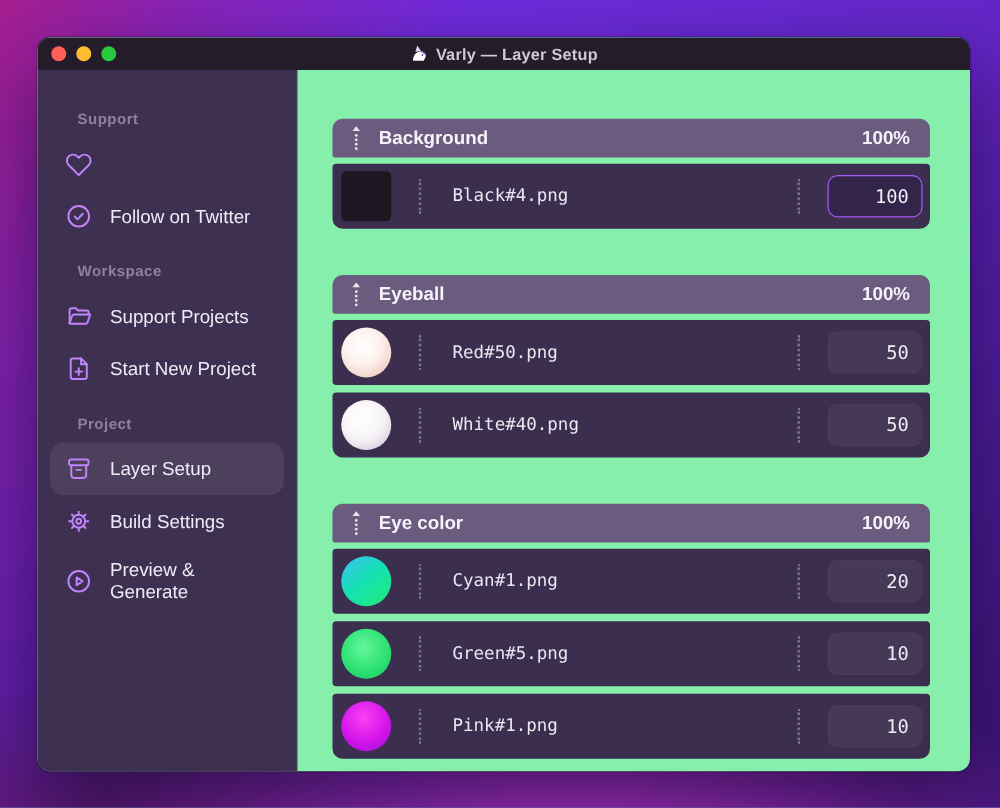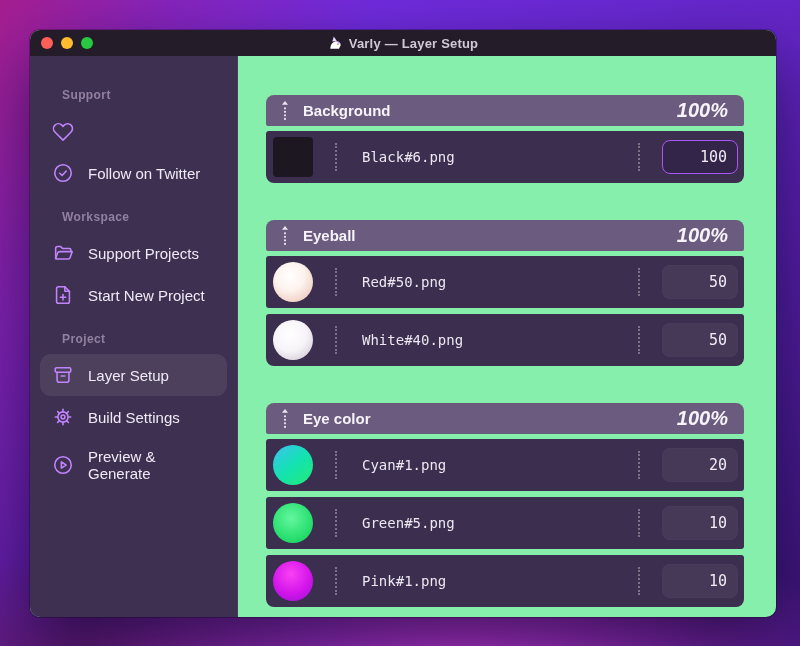--- a/index.html
+++ b/index.html
@@ -58,21 +58,21 @@
   
   .content{ flex:1; padding:39px 32px 0 28px; overflow:hidden; }
   .group{ margin-bottom:37px; }
   .group-header{
     height:31px; background:#6b5b7e; border-radius:8px 8px 2px 2px;
     display:flex; align-items:center; gap:13px; padding:0 16px 0 14px;
     margin-bottom:5px;
   }
   .drag-handle{ width:10px; height:21px; display:block; cursor:grab; }
   .group-title{ font-size:15px; font-weight:bold; color:#f6f3f9; }
-  .group-percent{ margin-left:auto; font-size:20px; font-weight:bold; color:#f6f3f9;font-style:italic; }
+  .group-percent{ margin-left:auto; font-size:15px; font-weight:bold; color:#f6f3f9; }
 
   .row{
     height:52px; background:#3b2e4e; border-radius:3px;
     display:flex; align-items:center; padding:0 6px; margin-bottom:6px;
   }
   .group .row:last-child{ margin-bottom:0; border-radius:3px 3px 8px 8px; }
   .thumb{ width:40px; height:40px; flex-shrink:0; margin:0 22px 0 1px; }
   .thumb-black{ background:#1d1722; border-radius:4px; }
   .thumb-red{ border-radius:50%; background:radial-gradient(circle at 42% 36%, #ffffff 0%, #fdf2ee 42%, #f2d6cc 72%, #d9afa4 100%); }
   .thumb-white{ border-radius:50%; background:radial-gradient(circle at 42% 36%, #ffffff 0%, #f7f4f8 48%, #ddd5e0 78%, #bdb3c5 100%); }
@@ -202,21 +202,21 @@
             <circle cx="5" cy="12.4" r="1.15" fill="rgba(255,255,255,.85)"></circle>
             <circle cx="5" cy="16.1" r="1.15" fill="rgba(255,255,255,.85)"></circle>
             <circle cx="5" cy="19.8" r="1.15" fill="rgba(255,255,255,.85)"></circle>
           </svg>
           <span class="group-title">Background</span>
           <span class="group-percent">100%</span>
         </div>
         <div class="row">
           <div class="thumb thumb-black"></div>
           <div class="vsep sep-name"></div>
-          <span class="filename">Black#6.png</span>
+          <span class="filename">Black#4.png</span>
           <div class="vsep sep-val"></div>
           <input class="val-input focused" type="text" value="100" style="">
         </div>
       </div>
 
       <div class="group">
         <div class="group-header">
           <svg class="drag-handle" viewBox="0 0 10 22">
             <path d="M5 1 L8.2 5 H1.8 Z" fill="rgba(255,255,255,.85)"></path>
             <circle cx="5" cy="8.7" r="1.15" fill="rgba(255,255,255,.85)"></circle>

